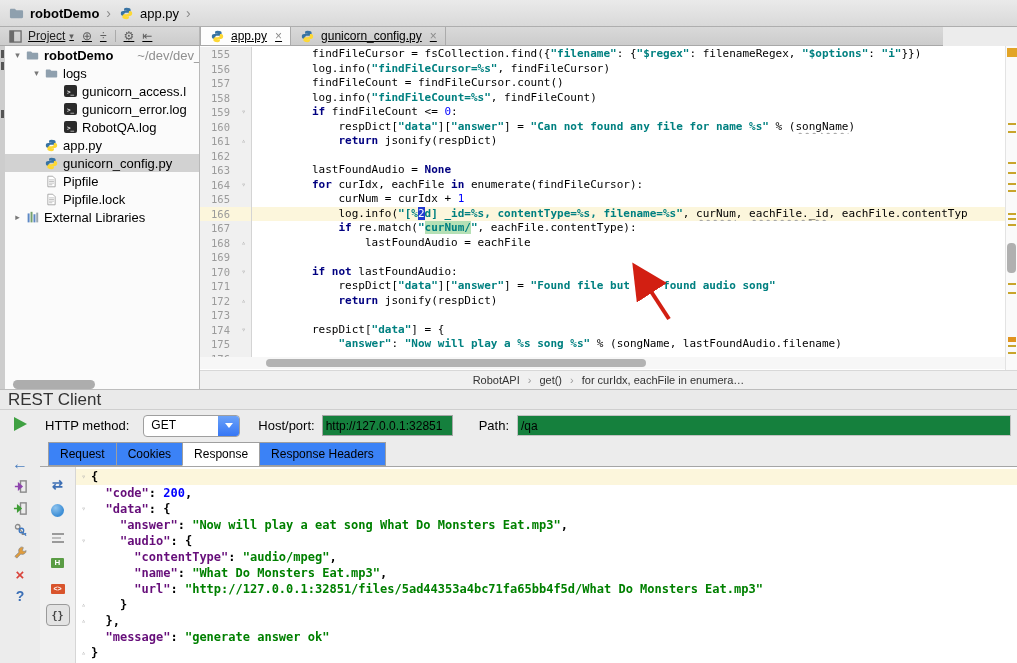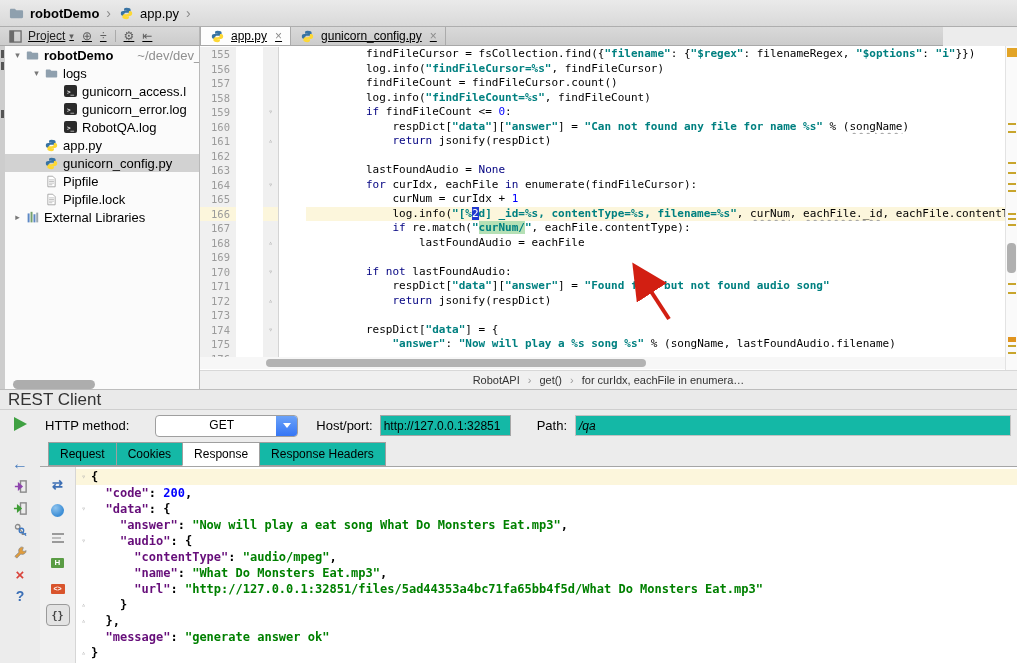--- a/index.html
+++ b/index.html
@@ -43,28 +43,28 @@
   .textra { color:#8f8f8f; margin-left:24px; font-size:13px; }
   .term-ic { width:13px; height:12px; background:#2b2b2b; border-radius:2px; color:#e8e8e8;
     font-family:"DejaVu Sans Mono",monospace; font-size:6px; font-weight:bold;
     display:flex; align-items:center; justify-content:center; }
   .side-hscroll { position:absolute; left:8px; top:334px; width:82px; height:9px;
     background:#adadad; border-radius:5px; }
 
   
   .editor { position:absolute; left:200px; top:46px; width:817px; height:324px; background:#fff; overflow:hidden; }
   .code-area { position:absolute; left:0; top:1px; width:100%; }
-  .cl { display:flex; height:14.5px; line-height:14.5px; font-family:"DejaVu Sans Mono","Liberation Mono",monospace; font-size:11px; white-space:pre;gap:27px; }
+  .cl { display:flex; height:14.5px; line-height:14.5px; font-family:"DejaVu Sans Mono","Liberation Mono",monospace; font-size:11px; white-space:pre; }
   .ln { width:36px; text-align:right; color:#9b9b9b; background:#f0f0f0; padding-right:6px; flex:none;
     font-size:10.5px; }
   .fold { width:16px; background:#f0f0f0; border-right:1px solid #d4d4d4; color:#a9a9a9; font-size:7px;
     text-align:center; flex:none; line-height:14.5px; }
   .codetxt { flex:1; padding-left:7px; overflow:hidden; }
   .cl.cur .ln, .cl.cur .fold, .cl.cur .codetxt { background:#fcf6dc; }
-  .k { color:#000080; font-weight:normal; }
+  .k { color:#000080; font-weight:bold; }
   .s { color:#008080; font-weight:bold; }
   .n { color:#0000ff; }
   .sq { text-decoration:underline wavy #a0a0a0; text-underline-offset:2px; }
   .c { background:#2239cf; color:#fff; }
   .hl { background:#b5e0b5; color:#008080; font-weight:bold; }
 
   .editor-hscroll { position:absolute; left:0; top:311px; width:100%; height:12px; background:#f7f7f7; }
   .editor-hscroll .thumb { position:absolute; left:66px; top:2px; width:380px; height:8px; background:#b3b3b3; border-radius:4px; }
   .stripe { position:absolute; right:0; top:0; width:12px; height:324px; background:#fafafa; border-left:1px solid #e3e3e3; }
   .stripe .mk { position:absolute; left:2px; width:8px; height:2px; background:#c8a52c; }
@@ -88,32 +88,32 @@
   .rc-toolbar { width:40px; flex:none; display:flex; flex-direction:column; align-items:center; padding-top:6px; }
   .rc-tool { width:20px; height:16px; display:flex; align-items:center; justify-content:center; margin-bottom:6px; }
   .play-tri { width:0; height:0; border-left:13px solid #3fa142; border-top:7px solid transparent; border-bottom:7px solid transparent; }
   .ic-back { color:#4a7dbe; font-weight:bold; font-size:16px; }
   .ic-x { color:#d9433b; font-weight:bold; font-size:15px; }
   .ic-help { color:#3b6fb6; font-weight:bold; font-size:14px; }
   .gap20 { height:18px; }
 
   .rc-main { flex:1; display:flex; flex-direction:column; min-width:0; }
   .rc-controls { height:31px; display:flex; align-items:center; padding:0 6px 0 5px; font-size:13px; }
-  .combo { display:flex; margin-left:26px; height:22px; border:1px solid #9f9f9f; border-radius:4px; background:#fff; overflow:hidden;padding-left:46px; }
+  .combo { display:flex; margin-left:14px; height:22px; border:1px solid #9f9f9f; border-radius:4px; background:#fff; overflow:hidden; }
   .combo .val { width:74px; padding:2px 0 0 7px; font-size:12px; }
   .combo .btn { width:21px; background:linear-gradient(#6ba2f8,#3576f5); display:flex; align-items:center; justify-content:center; }
   .combo .btn i { width:0; height:0; border-left:4px solid transparent; border-right:4px solid transparent; border-top:5px solid #fff; }
   .rc-lab { margin-left:18px; }
-  .rc-input { height:21px; border:1px solid #a6a6a6; background:#14b8a6; font-size:12px; padding:2px 3px;
+  .rc-input { height:21px; border:1px solid #a6a6a6; background:#15803d; font-size:12px; padding:2px 3px;
     font-family:"Liberation Sans",sans-serif; white-space:nowrap; overflow:hidden; display:flex; align-items:center; }
   .host-in { width:131px; margin-left:7px; }
-  .path-in { flex:1; margin-left:8px; border-color:#c2c2c2;font-style:italic; }
+  .path-in { flex:1; margin-left:8px; border-color:#c2c2c2; }
 
   .rc-tabs { height:25px; display:flex; align-items:flex-end; padding-left:8px; }
-  .rtab { height:24px; display:flex; align-items:center; padding:0 11px; font-size:12px; background:#14b8a6;
+  .rtab { height:24px; display:flex; align-items:center; padding:0 11px; font-size:12px; background:#3b82f6;
     border:1px solid #9f9f9f; border-right:none; }
   .rtab:last-child { border-right:1px solid #9f9f9f; }
   .rtab.active { background:#fff; border-bottom-color:#fff; }
 
   .rc-content { flex:1; display:flex; background:#fff; border-top:1px solid #a5a5a5; min-height:0; }
   .rc-gutter { width:36px; flex:none; background:#f0f0f0; border-right:1px solid #d6d6d6;
     display:flex; flex-direction:column; align-items:center; padding-top:10px; }
   .rg-ic { width:18px; height:15px; margin-bottom:11px; display:flex; align-items:center; justify-content:center; }
   .ic-reformat { color:#3d6fb4; font-size:13px; font-weight:bold; }
   .globe { width:13px; height:13px; border-radius:50%; background:radial-gradient(circle at 35% 30%, #8ec4ef, #3f8fd6 65%); }

